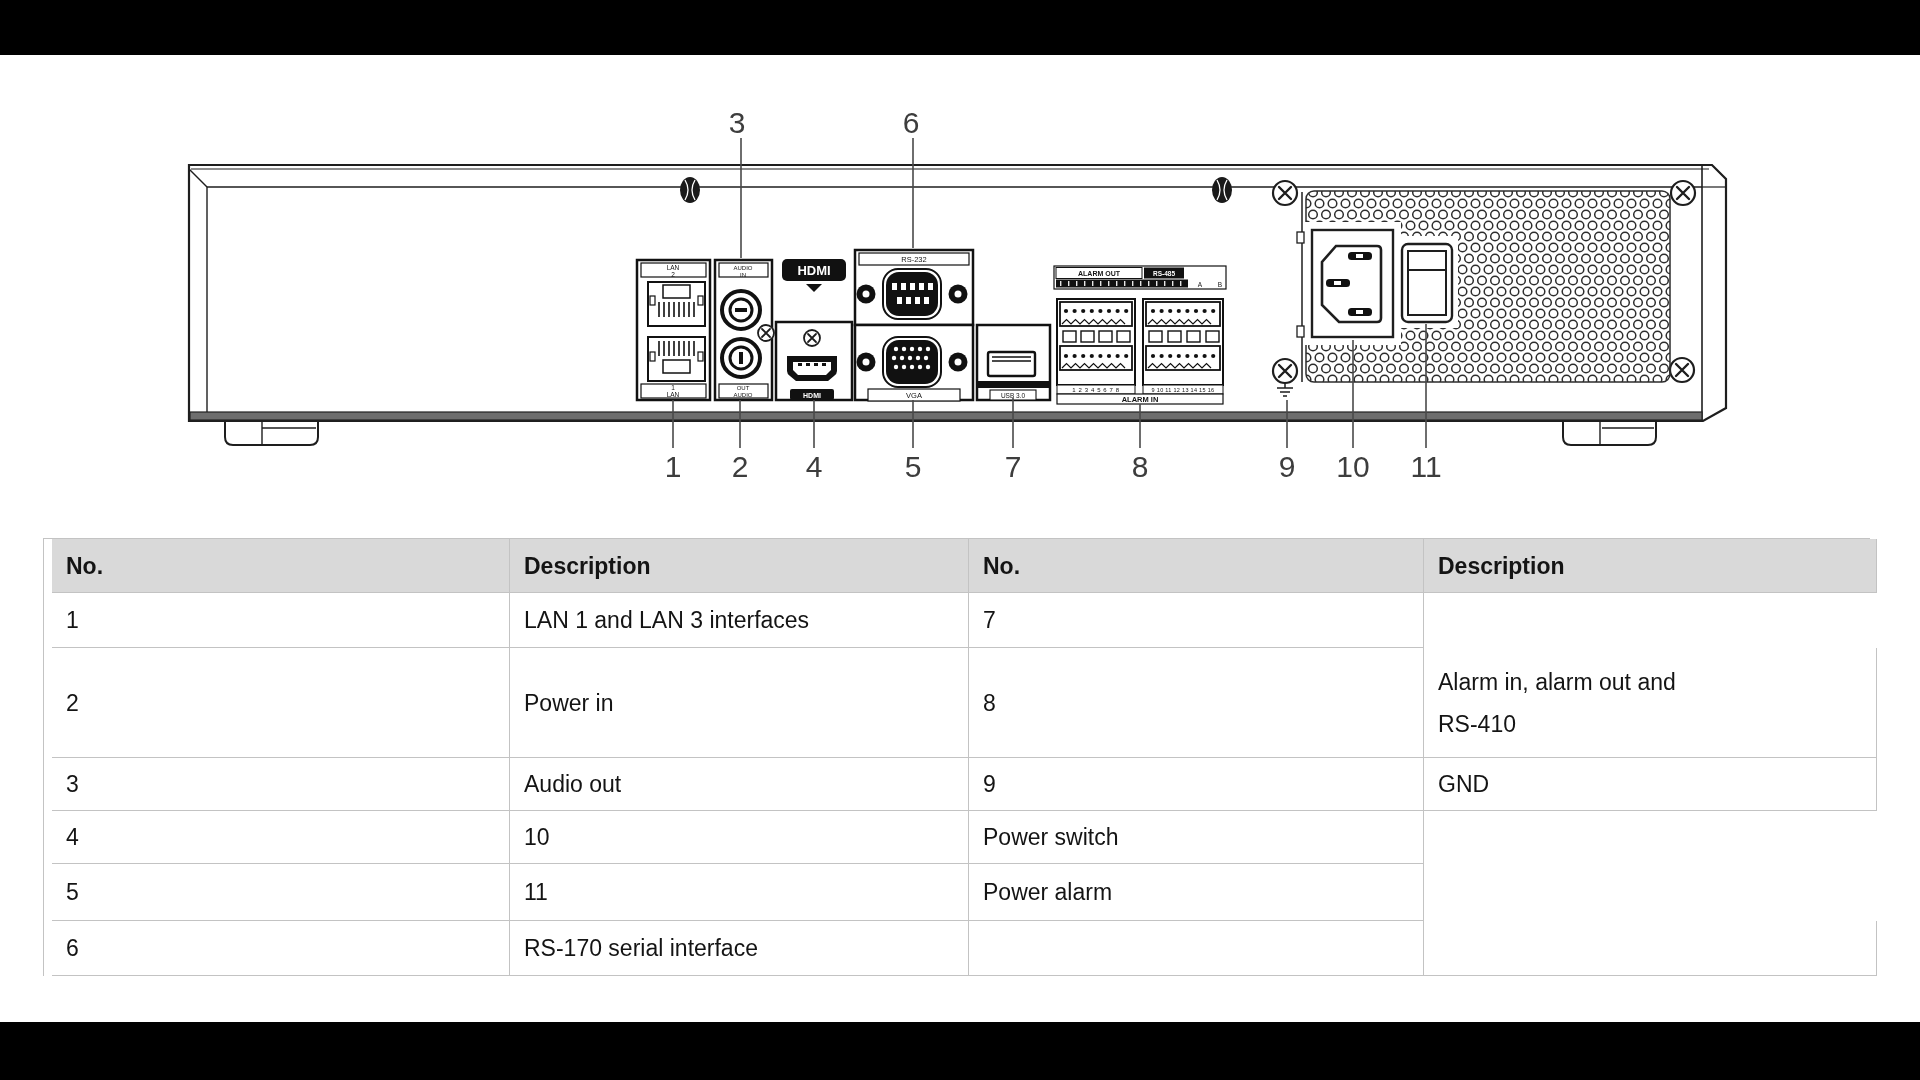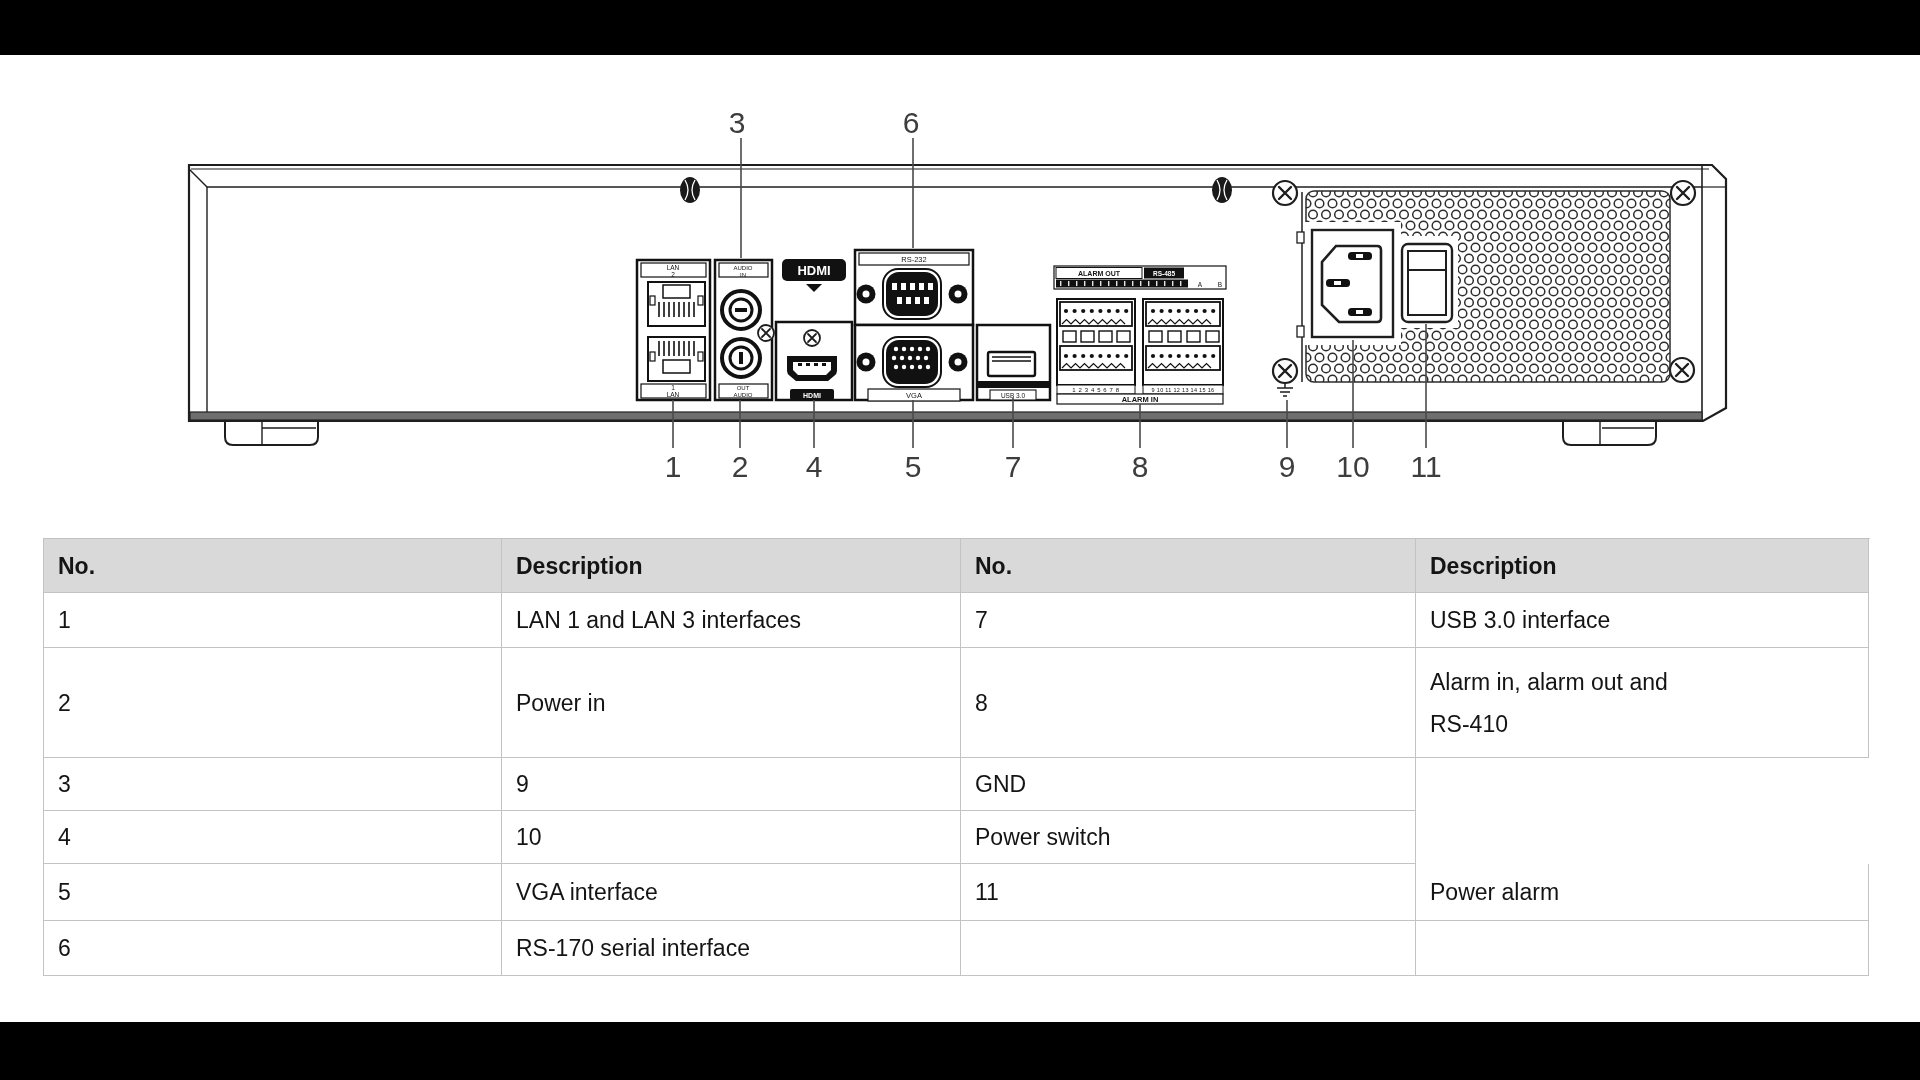--- a/index.html
+++ b/index.html
@@ -10,21 +10,21 @@
   .bar.top { top:0; height:55px; }
   .bar.bottom { top:1022px; height:58px; }
   svg.diagram { position:absolute; left:0; top:0; width:1920px; height:540px; }
 
   svg text { font-family:"Liberation Sans", sans-serif; fill:#141414; }
   .cn { font-size:30px; fill:#3d3d3d; }
   .wt { fill:#ffffff; }
 
   .dtable { position:absolute; left:43px; top:538px; width:1827px;
             border-top:1.5px solid #c3c3c3; border-left:1.5px solid #c3c3c3; }
-  .tr { display:grid; grid-template-columns:458px 459px 455px 453px; }
+  .tr { display:grid; grid-template-columns:458px 459px 455px 453px;margin-left:8px; }
   .td { border-right:1.5px solid #c3c3c3; border-bottom:1.5px solid #c3c3c3;
         display:flex; align-items:center; padding-left:14px; font-size:23px;
         color:#141414; white-space:pre-line; line-height:42px; }
   .th { font-weight:bold; background:#d9d9d9; }
 </style>
 </head>
 <body>
 
 <div class="stage">
   <div class="bar top"></div>
@@ -334,42 +334,41 @@
     <div class="tr" style="height:54px">
       <div class="td th">No.</div>
       <div class="td th">Description</div>
       <div class="td th">No.</div>
       <div class="td th">Description</div>
     </div>
     <div class="tr" style="height:55px">
       <div class="td">1</div>
       <div class="td">LAN 1 and LAN 3 interfaces</div>
       <div class="td">7</div>
-      <div class="td">USB 3.0 interface</div>
     </div>
     <div class="tr" style="height:110px">
       <div class="td">2</div>
       <div class="td">Power in</div>
       <div class="td">8</div>
       <div class="td">Alarm in, alarm out and
 RS-410</div>
     </div>
     <div class="tr" style="height:53px">
       <div class="td">3</div>
+      <div class="td">Audio out</div>
       <div class="td">9</div>
       <div class="td">GND</div>
     </div>
     <div class="tr" style="height:53px">
       <div class="td">4</div>
       <div class="td">10</div>
       <div class="td">Power switch</div>
     </div>
     <div class="tr" style="height:57px">
       <div class="td">5</div>
-      <div class="td">VGA interface</div>
       <div class="td">11</div>
       <div class="td">Power alarm</div>
     </div>
     <div class="tr" style="height:55px">
       <div class="td">6</div>
       <div class="td">RS-170 serial interface</div>
       <div class="td"></div>
       <div class="td"></div>
     </div>
   </div>

